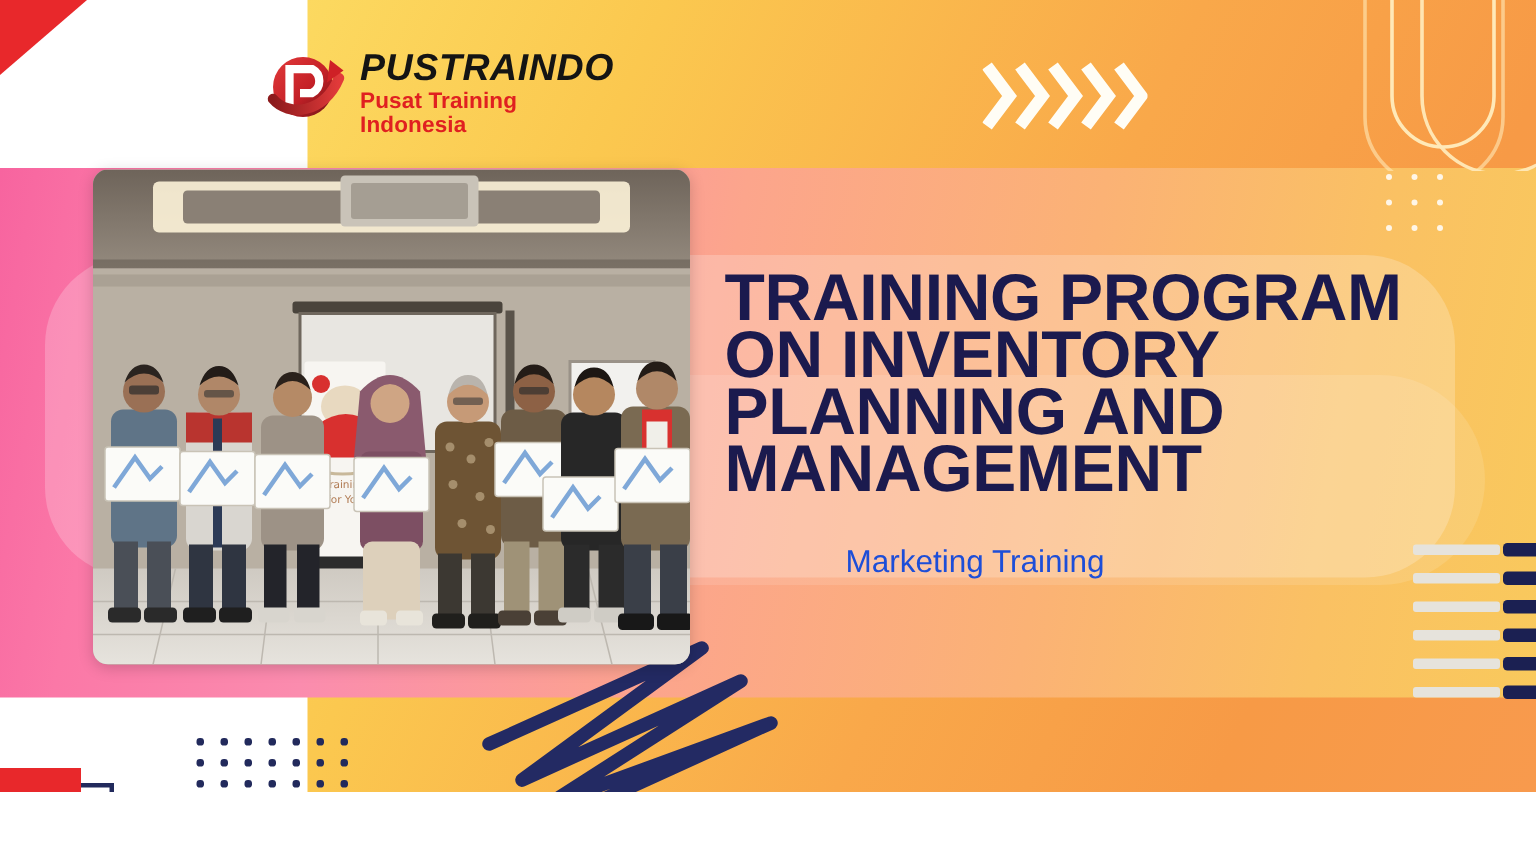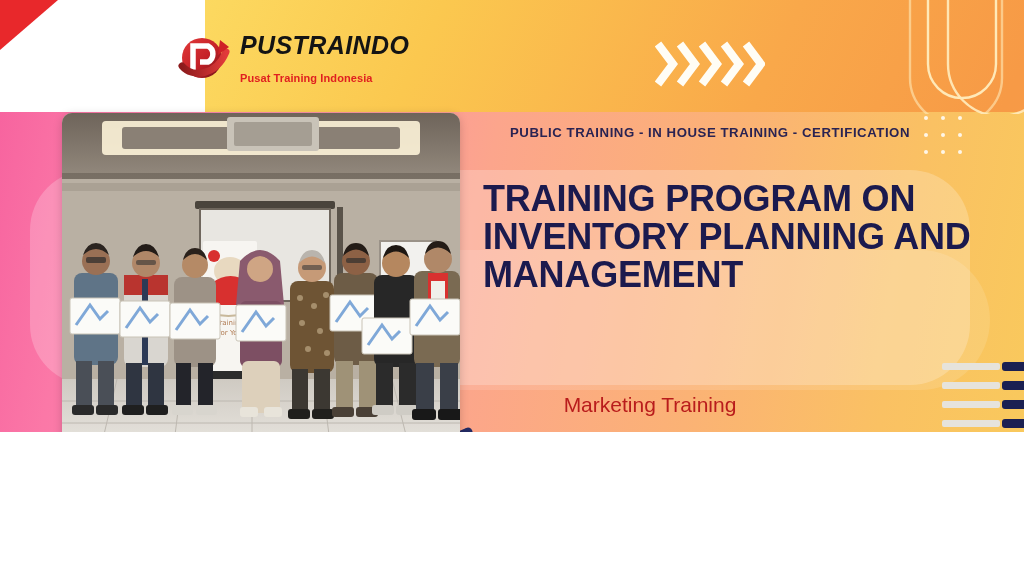--- a/index.html
+++ b/index.html
@@ -1,19 +1,19 @@
 <!DOCTYPE html>
 <html><head>
 <meta charset="utf-8">
 <style>
   * { margin:0; padding:0; box-sizing:border-box; }
   html,body { width:1024px; height:576px; overflow:hidden; background:#fff; }
   body { font-family:"Liberation Sans", sans-serif; }
 
-  #stage { position:relative; width:1024px; height:432px; overflow:hidden; background:#ffffff; }
+  #stage { position:relative; width:1024px; height:528px; overflow:hidden; background:#ffffff; }
 
   
   .bg-right {
     position:absolute; left:205px; top:0; width:819px; height:576px;
     background:linear-gradient(115deg,#fcd960 0%,#fbc84f 22%,#f9a84a 55%,#f79a46 78%,#f89a4e 100%);
   }
   .bg-white-left { position:absolute; left:0; top:0; width:206px; height:576px; background:#ffffff; }
 
   .band {
     position:absolute; left:0; top:112px; width:1024px; height:353px;
@@ -41,22 +41,22 @@
 
   
   .logo { position:absolute; left:176px; top:28px; width:230px; height:56px; }
   .logo-mark { position:absolute; left:0; top:2px; width:56px; height:52px; }
   .logo-text { position:absolute; left:64px; top:4px; }
   .logo-name {
     font-size:25px; font-weight:bold; color:#141414; letter-spacing:0.4px;
     font-style:italic; line-height:26px;
   }
   .logo-tag {
-    font-size:11px; font-weight:bold; color:#e02020; letter-spacing:0.1px;
-    line-height:16px; margin-top:12px;
+    font-size:15px; font-weight:bold; color:#e02020; letter-spacing:0.1px;
+    line-height:16px; margin-top:2px;
   }
 
   
   .chevrons { position:absolute; left:655px; top:38px; width:110px; height:52px; }
 
   
   .arcs { position:absolute; right:0; top:-14px; width:124px; height:128px; }
 
   
   .dots-light { position:absolute; left:924px; top:116px; width:44px; height:48px; }
@@ -94,24 +94,24 @@
   .photo svg { display:block; width:100%; height:100%; }
 
   
   .eyebrow {
     position:absolute; left:510px; top:125px;
     font-size:13.2px; font-weight:bold; color:#2a2352; letter-spacing:0.55px;
     white-space:nowrap;
   }
   .headline {
     position:absolute; left:483px; top:180px; width:512px;
-    font-size:36px; line-height:38px; font-weight:bold; color:#1b1a4e;
+    font-size:44px; line-height:38px; font-weight:bold; color:#1b1a4e;
     letter-spacing:-0.2px;
   }
-  .contact { position:absolute; left:470px; top:390px; width:360px; text-align:center; color:#b91c1c; }
+  .contact { position:absolute; left:470px; top:360px; width:360px; text-align:center; color:#1d4ed8; }
   .contact-role { font-size:21px; line-height:30px; }
   .contact-person { font-size:21px; line-height:32px; }
   .contact-person b { font-weight:bold; letter-spacing:0.4px; font-size:22px; }
 
   .url-pill {
     position:absolute; left:505px; top:453px; width:308px; height:46px;
     background:#e8383c; border-radius:23px;
     display:flex; align-items:center; justify-content:center;
     box-shadow:0 2px 6px rgba(0,0,0,0.12);
   }
@@ -428,21 +428,20 @@
           <rect x="376" y="296" width="24" height="11" rx="3" fill="#181818"></rect>
           <rect x="348" y="186" width="50" height="36" rx="2" fill="#fbfbf8" stroke="#c9c3b6"></rect>
           <path d="M354 213 l14 -20 l10 14 l8 -8" stroke="#7fa8d8" stroke-width="3" fill="none"></path>
         </g>
       </g>
 
       <rect width="398" height="330" fill="none"></rect>
     </svg>
   </div>
 
-  <div class="eyebrow">PUBLIC TRAINING - IN HOUSE TRAINING - CERTIFICATION</div>
   <div class="headline">TRAINING PROGRAM ON INVENTORY PLANNING AND MANAGEMENT</div>
 
   <div class="contact">
     <div class="contact-role">Marketing Training</div>
   </div>
 
 
 </div>
 
 </body></html>

